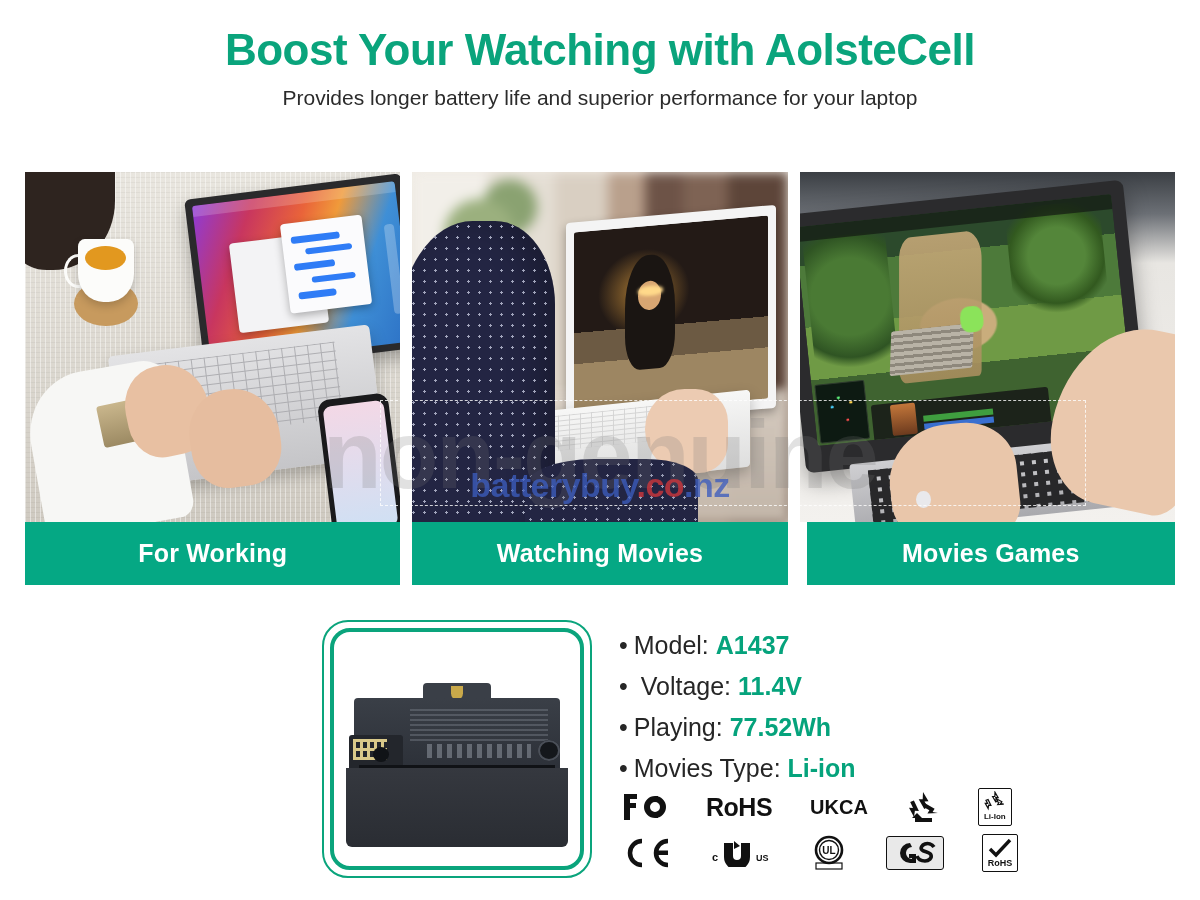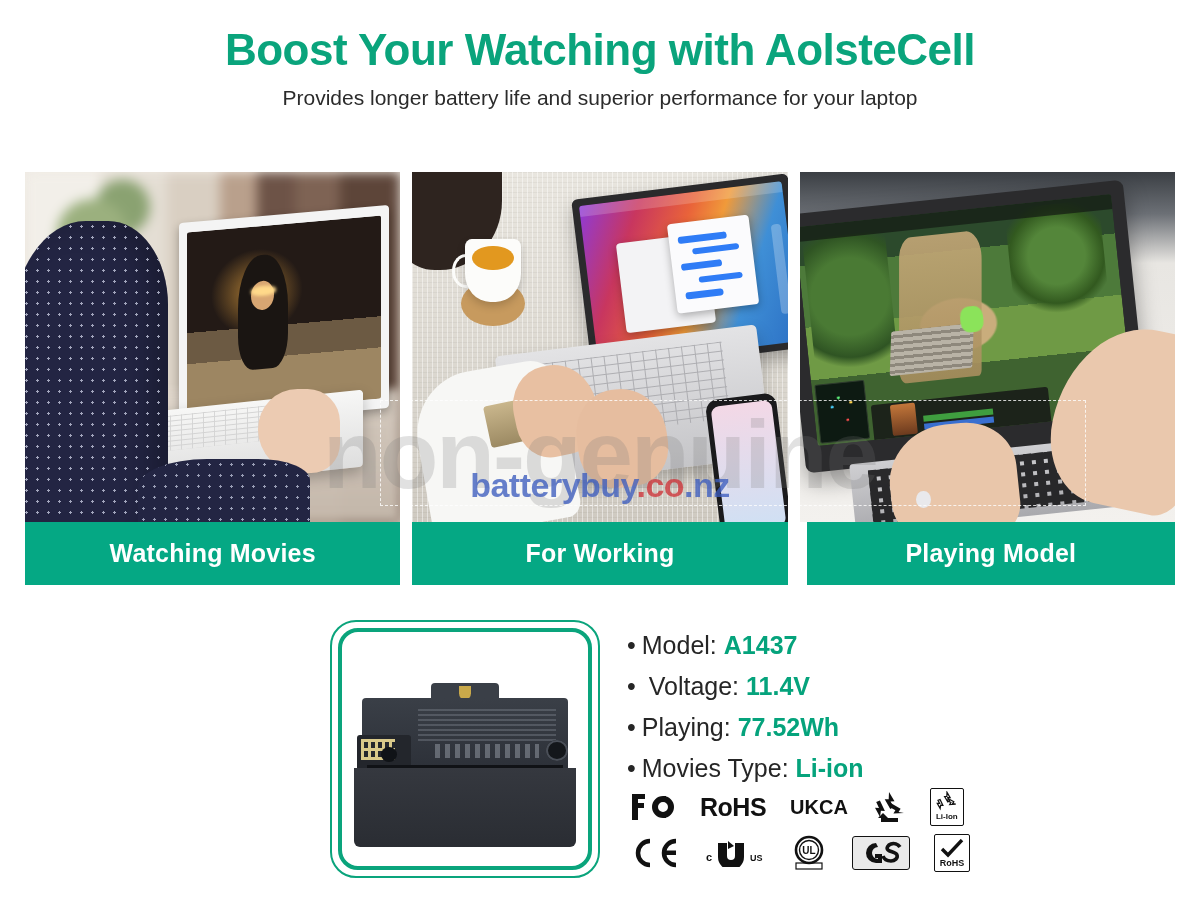--- a/index.html
+++ b/index.html
@@ -350,21 +350,21 @@
   .wm-small .r{color:rgba(205,55,60,.80);}
   .wm-dash{
     position:absolute;z-index:42;pointer-events:none;
     border:1px dashed rgba(255,255,255,.75);
   }
   .wm-d1{left:380px;top:400px;width:704px;height:104px;border-width:1px;
     border-color:rgba(255,255,255,.8);}
 
   
   .bottom{
-    position:absolute;left:12px;top:606px;width:996px;height:294px;
+    position:absolute;left:4px;top:606px;width:996px;height:294px;
   }
   .batt-frame{
     position:absolute;left:318px;top:14px;width:270px;height:258px;
     border:2px solid #0aa47c;border-radius:26px;
     box-sizing:border-box;
   }
   .batt-frame-in{
     position:absolute;left:326px;top:22px;width:254px;height:242px;
     border:4px solid #0aa47c;border-radius:20px;box-sizing:border-box;
     background:#fff;overflow:hidden;
@@ -429,21 +429,21 @@
   }
   .spec-row{
     font-size:25px;color:#262626;margin-bottom:11px;
     white-space:nowrap;line-height:1.2;
   }
   .spec-row .dot{color:#262626;margin-right:6px;}
   .spec-row .val{color:#05a37c;font-weight:bold;}
 
   
   .certs{position:absolute;left:618px;top:178px;width:420px;}
-  .cert-row{display:flex;align-items:center;gap:24px;height:46px;}
+  .cert-row{display:flex;align-items:center;gap:38px;height:46px;}
   .cert{display:flex;align-items:center;justify-content:center;
         color:#111;font-weight:bold;}
   .cert svg{display:block;}
   .cert-text{font-size:25px;font-weight:bold;color:#111;letter-spacing:-.5px;}
   .cert-ukca{font-size:20px;font-weight:bold;color:#111;line-height:.95;
              text-align:center;letter-spacing:0;}
   .liion-box{
     width:34px;height:38px;border:1.6px solid #111;border-radius:2px;
     display:flex;flex-direction:column;align-items:center;justify-content:flex-start;
     padding-top:2px;box-sizing:border-box;
@@ -465,43 +465,20 @@
 <body>
 
 <div class="page">
 
   <div class="header">
     <h1 class="title">Boost Your Watching with AolsteCell</h1>
     <p class="subtitle">Provides longer battery life and superior performance for your laptop</p>
   </div>
 
   <div class="cards">
-
-    <div class="card card1">
-      <div class="photo">
-        <div class="p1">
-          <div class="blurbg"></div>
-          <div class="floor"></div>
-          <div class="lap-screen">
-              <div class="movie">
-                <div class="hood"></div>
-                <div class="face"></div>
-                <div class="glow"></div>
-              </div>
-            </div>
-          <div class="lap-base"></div>
-          <div class="keys"></div>
-          <div class="hand-a"></div>
-          <div class="hand-b"></div>
-          <div class="person"></div>
-          <div class="sleeve"></div>
-        </div>
-      </div>
-      <div class="caption">Watching Movies</div>
-    </div>
 
     <div class="card card2">
       <div class="photo">
         <div class="p2">
           <div class="desk"></div>
           <div class="mac-screen">
             <div class="wall">
               <div class="menubar"></div>
               <div class="win"></div>
               <div class="win2">
@@ -526,20 +503,43 @@
           <div class="tea"></div>
           <div class="armL"></div>
           <div class="watch"></div>
           <div class="handL"></div>
           <div class="handR"></div>
         </div>
       </div>
       <div class="caption">For Working</div>
     </div>
 
+    <div class="card card1">
+      <div class="photo">
+        <div class="p1">
+          <div class="blurbg"></div>
+          <div class="floor"></div>
+          <div class="lap-screen">
+              <div class="movie">
+                <div class="hood"></div>
+                <div class="face"></div>
+                <div class="glow"></div>
+              </div>
+            </div>
+          <div class="lap-base"></div>
+          <div class="keys"></div>
+          <div class="hand-a"></div>
+          <div class="hand-b"></div>
+          <div class="person"></div>
+          <div class="sleeve"></div>
+        </div>
+      </div>
+      <div class="caption">Watching Movies</div>
+    </div>
+
     <div class="card card3">
       <div class="photo">
         <div class="p3">
           <div class="tablebg"></div>
           <div class="mac3">
             <div class="game">
               <div class="treeL"></div>
               <div class="treeR"></div>
               <div class="path"></div>
               <div class="steps"></div>
@@ -551,21 +551,21 @@
               <div class="mana"></div>
               <div class="minimap"></div>
             </div>
           </div>
           <div class="keys3"></div>
           <div class="armG"></div>
           <div class="handG"></div>
           <div class="ring"></div>
         </div>
       </div>
-      <div class="caption">Playing Model</div>
+      <div class="caption">Movies Games</div>
     </div>
   </div>
 
   <div class="wm-big">non-genuine</div>
   <div class="wm-dash wm-d1"></div>
   <div class="wm-small">
     <span class="b">batterybuy</span><span class="r">.co</span><span class="b">.nz</span>
   </div>
 
   <div class="bottom">

